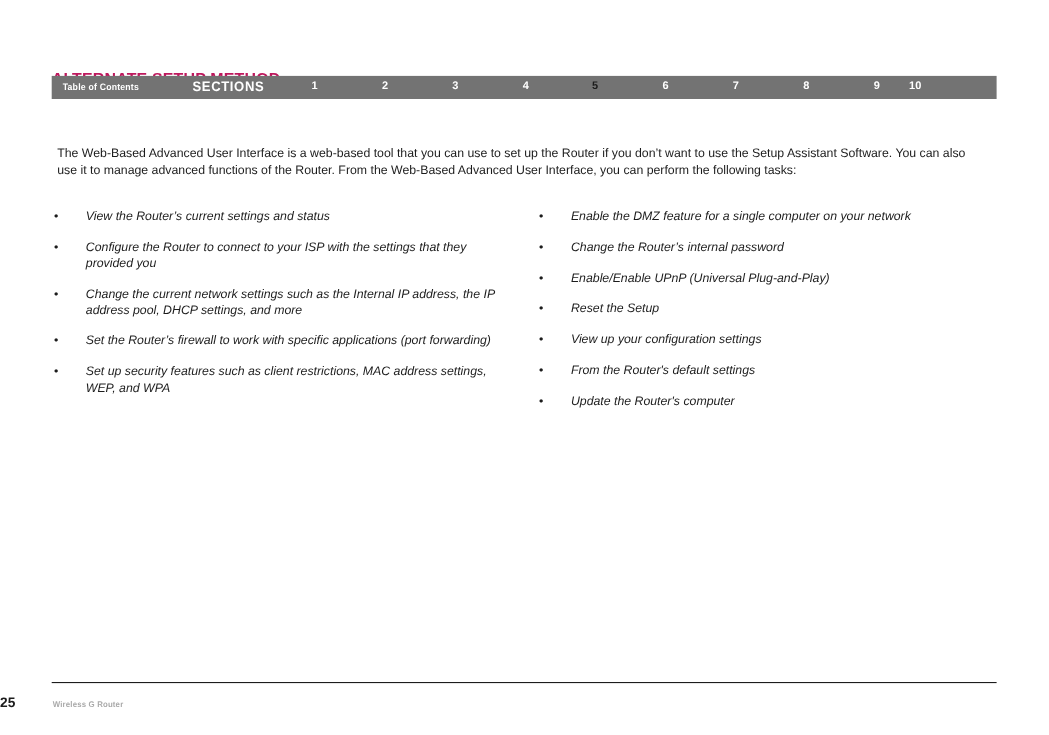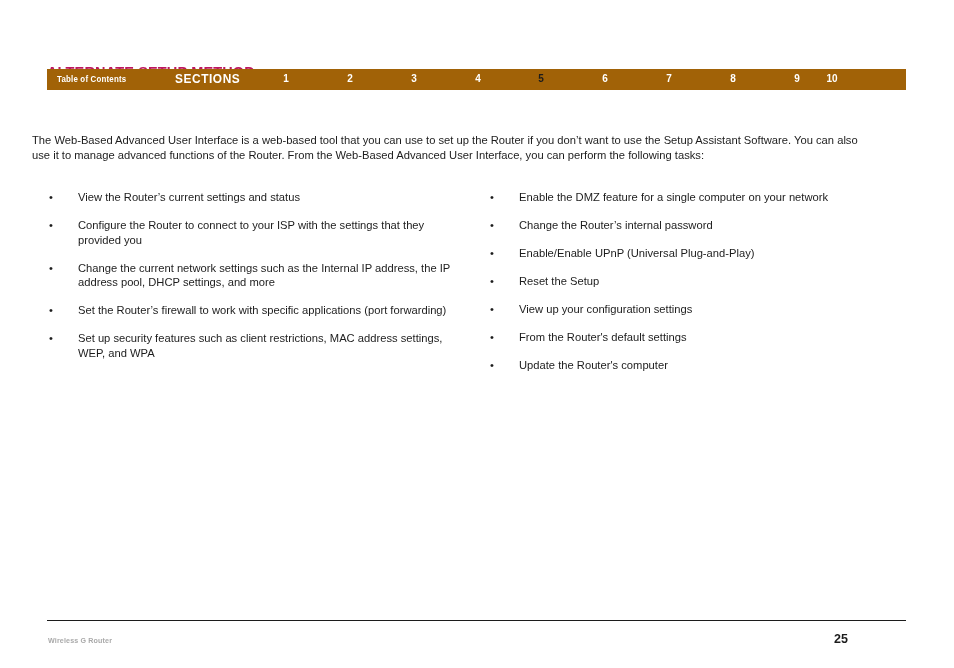--- a/index.html
+++ b/index.html
@@ -35,21 +35,21 @@
     margin-top: 28px;
   }
 
   
   .section-nav {
     position: absolute;
     left: 47px;
     top: 69px;
     width: 859px;
     height: 21px;
-    background: #a16207;
+    background: #737373;
   }
   .nav-toc {
     position: absolute;
     left: 10px;
     top: 5px;
     font-size: 8.5px;
     font-weight: bold;
     color: #ffffff;
     letter-spacing: 0.2px;
     transform: scaleX(0.93);
@@ -79,21 +79,21 @@
     margin-left: -11px;
     white-space: nowrap;
   }
   .nav-num.active {
     color: #1c1c1c;
   }
 
   
   .intro {
     position: absolute;
-    left: 32px;
+    left: 52px;
     top: 133px;
     width: 828px;
     font-size: 11.2px;
     line-height: 14.5px;
     color: #1c1c1c;
   }
 
   
   .col {
     position: absolute;
@@ -113,20 +113,21 @@
     font-size: 11.2px;
     line-height: 14.5px;
     color: #1c1c1c;
   }
   .bullet-text {
     display: block;
     padding-left: 30px;
     font-size: 11.2px;
     line-height: 14.5px;
     color: #1c1c1c;
+    font-style: italic;
   }
 
   
   .footer-rule {
     position: absolute;
     left: 47px;
     top: 620px;
     width: 859px;
     height: 1px;
     background: #1c1c1c;
@@ -141,21 +142,21 @@
     letter-spacing: 0.15px;
     transform: scaleX(0.95);
     transform-origin: left center;
     white-space: nowrap;
   }
   .footer-pagenum {
     position: absolute;
     left: 0;
     top: 632px;
     width: 848px;
-    text-align: right;
+    text-align: left;
     font-size: 12.5px;
     font-weight: bold;
     color: #1c1c1c;
   }
 </style>
 </head>
 <body>
 
 <div class="page">
 

